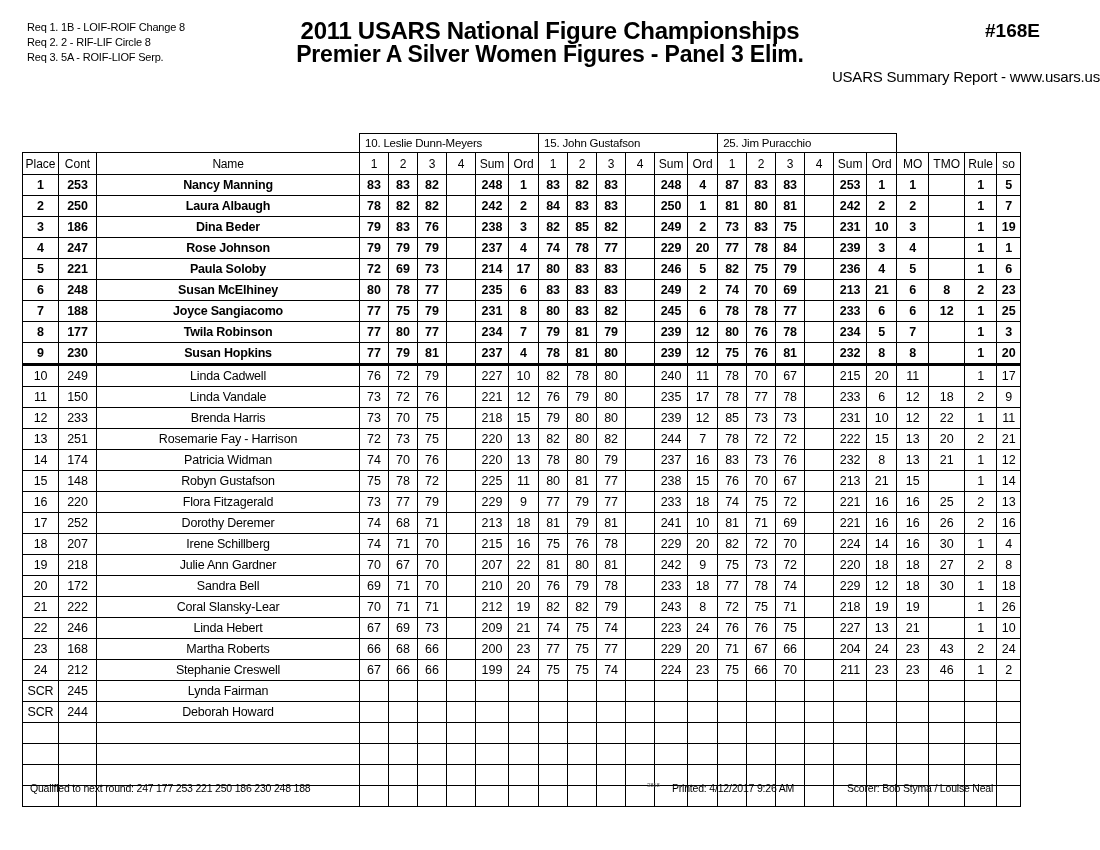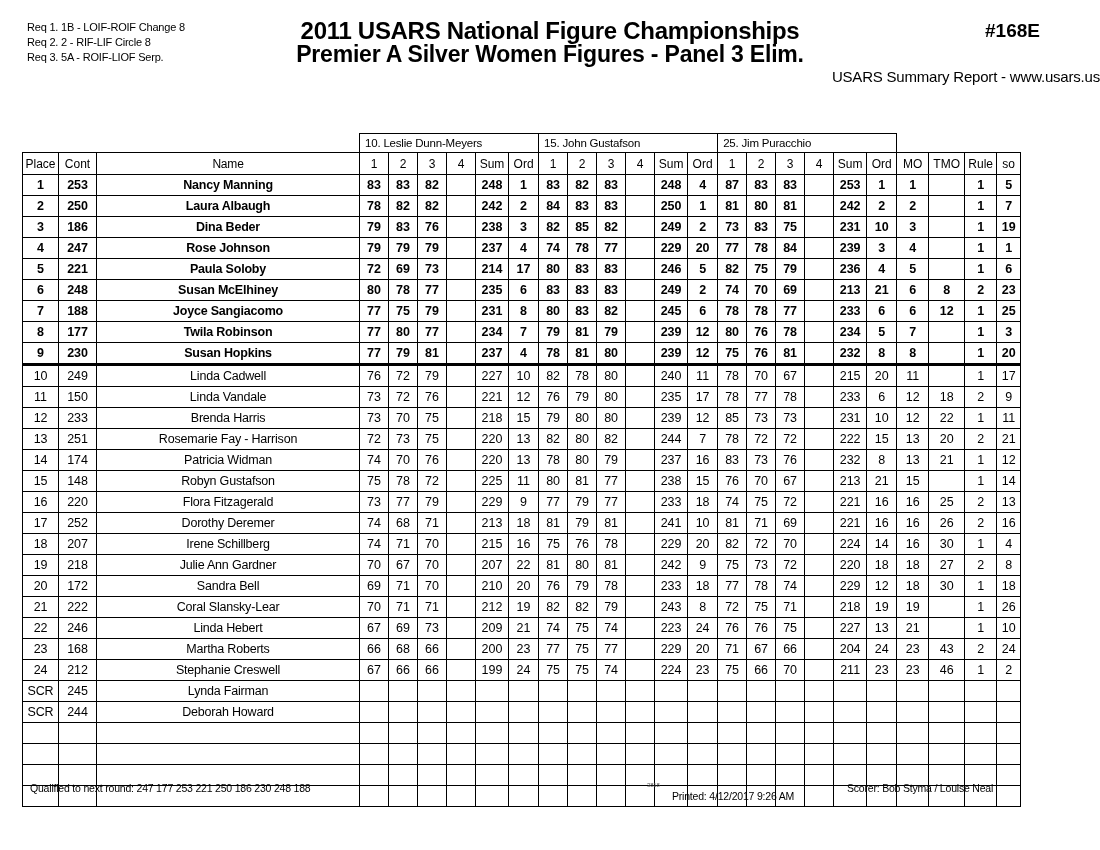--- a/index.html
+++ b/index.html
@@ -127,21 +127,21 @@
   #footer {
     position: absolute;
     left: 22px;
     top: 782px;
     width: 1012px;
     font-size: 10.5px;
     letter-spacing: -0.2px;
   }
   #footer .f-left { position: absolute; left: 8px; top: 0; white-space: nowrap; }
   #footer .f-tiny { position: absolute; left: 625px; top: 0; font-size: 6px; color: #555; }
-  #footer .f-mid { position: absolute; left: 650px; top: 8px; white-space: nowrap; }
+  #footer .f-mid { position: absolute; left: 650px; top: 0; white-space: nowrap; }
   #footer .f-right { position: absolute; left: 825px; top: 0; white-space: nowrap; }
 </style>
 </head>
 <body>
 
 <div id="header">
   <div id="req-block">
     <div>Req  1.  1B - LOIF-ROIF Change 8</div>
     <div>Req  2.  2 - RIF-LIF Circle 8</div>
     <div>Req  3.  5A - ROIF-LIOF Serp.</div>

